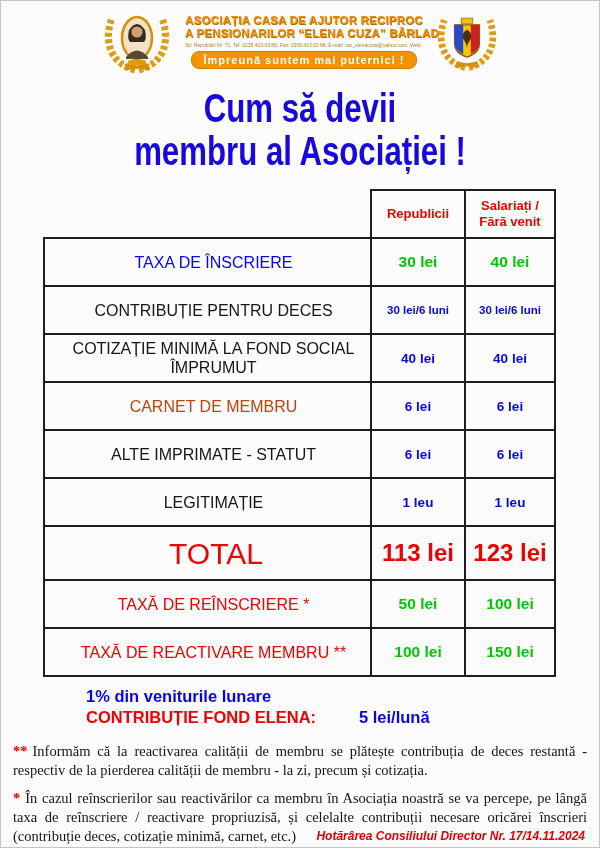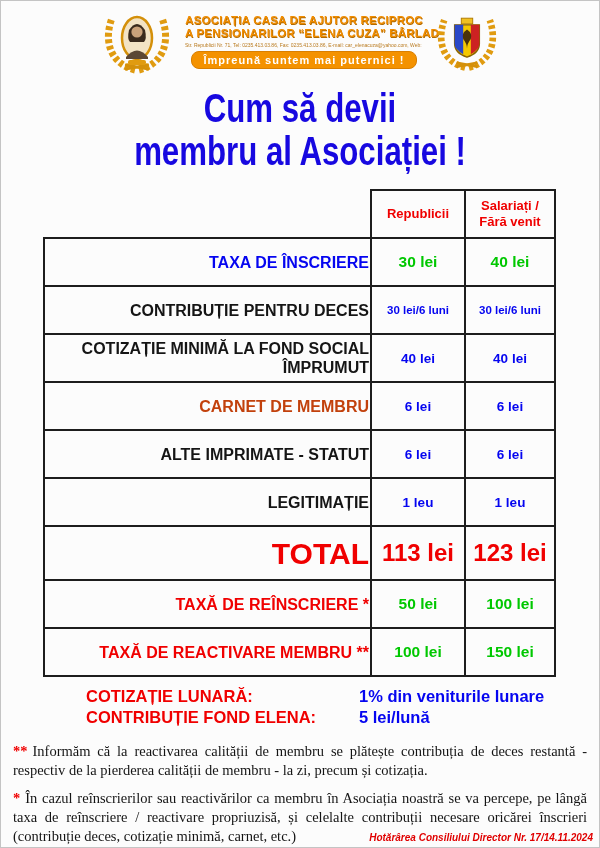--- a/index.html
+++ b/index.html
@@ -22,38 +22,38 @@
   .title{margin-top:9px;text-align:center;color:#1708e0;font-weight:bold;}
   .title .tline{display:block;font-size:40px;line-height:43px;transform:scaleX(0.78);transform-origin:50% 50%;white-space:nowrap;}
   
   table.fees{border-collapse:collapse;table-layout:fixed;margin:16px 0 0 42px;width:511px;}
   table.fees td,table.fees th{border:2px solid #1d1d1d;box-sizing:border-box;}
   table.fees .empty-cell{border:none;background:transparent;}
   table.fees thead tr{height:48px;}
   table.fees tbody tr{height:48px;}
   table.fees tbody tr.row-total{height:54px;}
   th.colhead{font-size:13px;color:#f00000;font-weight:bold;text-align:center;line-height:16px;padding:0 6px;}
-  td.lbl{font-size:16px;font-weight:bold;padding-left:13px;text-align:right;line-height:19px;}
+  td.lbl{font-size:16px;font-weight:normal;padding-left:13px;text-align:center;line-height:19px;}
   td.lbl-total{font-size:30px;padding-left:18px;}
   td.val{text-align:center;font-weight:bold;}
   .v-sm{font-size:11.5px;}
   .v-md{font-size:13.5px;}
   .v-lg{font-size:15.5px;}
   .v-total{font-size:24px;}
   
   .extra-fees{margin:9px 0 0 85px;}
   .extra-row{display:flex;line-height:21px;}
   .extra-label{width:273px;color:#f00000;font-weight:bold;font-size:16.5px;}
   .extra-value{color:#0505f0;font-weight:bold;font-size:16.5px;}
   
   .footnotes{margin:14px 12px 0 12px;font-family:"Liberation Serif",serif;font-size:14.5px;
              line-height:19px;color:#141414;text-align:justify;}
   .footnote{margin-bottom:9px;}
   .marker{color:#f00000;font-weight:bold;margin-right:5px;}
-  .decision-note{position:absolute;right:6px;bottom:4px;color:#e00000;font-size:10px;
+  .decision-note{position:absolute;right:14px;bottom:4px;color:#e00000;font-size:12px;
                  font-weight:bold;font-style:italic;font-family:"Liberation Sans",sans-serif;}
 </style>
 </head>
 <body>
 
 <div class="page">
 
   <div class="header">
 
     <div class="logo">
@@ -152,21 +152,20 @@
         <tr>
           <td class="lbl" style="color: rgb(240, 0, 0);">TAXĂ DE REACTIVARE MEMBRU **</td>
           <td class="val v-lg" style="color: rgb(0, 200, 0);">100 lei</td>
           <td class="val v-lg" style="color: rgb(0, 200, 0);">150 lei</td>
         </tr>
       </tbody>
   </table>
 
   <div class="extra-fees">
     <div class="extra-row">
-      <span class="extra-label">COTIZAȚIE LUNARĂ:</span>
       <span class="extra-value">1% din veniturile lunare</span>
     </div>
     <div class="extra-row">
       <span class="extra-label">CONTRIBUȚIE FOND ELENA:</span>
       <span class="extra-value">5 lei/lună</span>
     </div>
   </div>
 
   <div class="footnotes">
     <div class="footnote">

